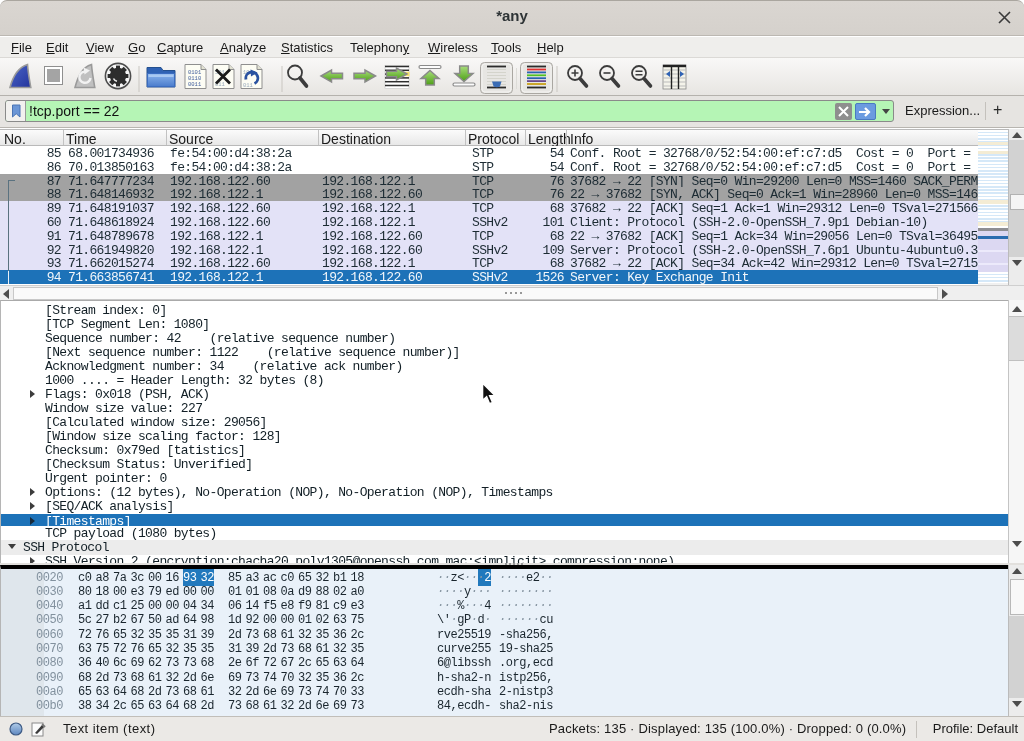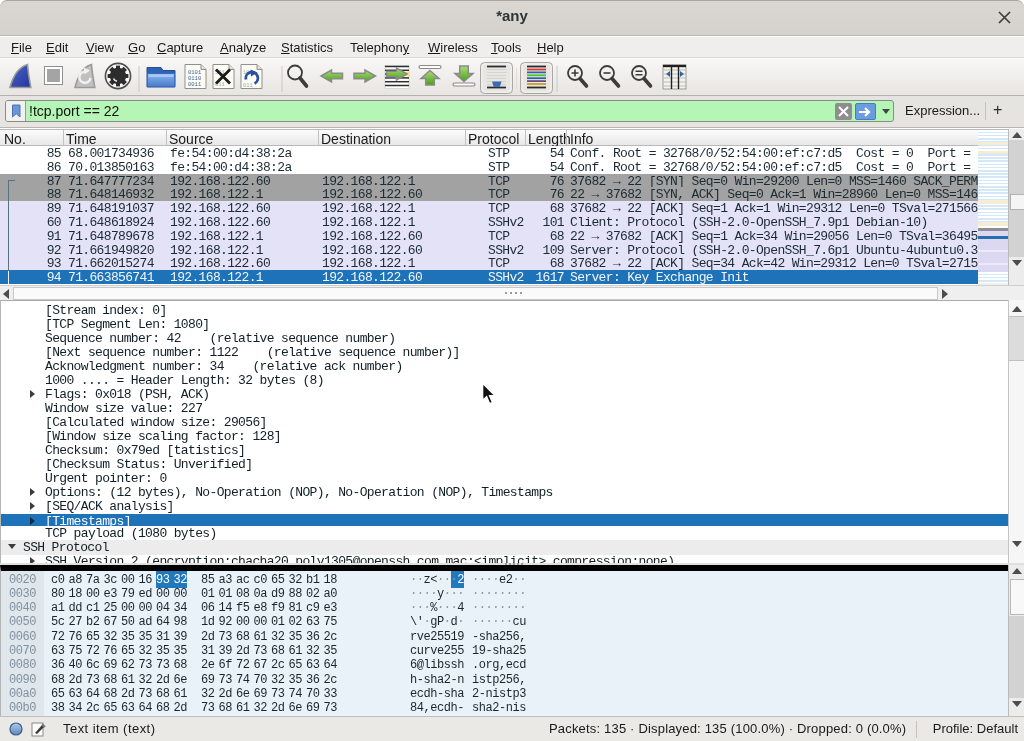--- a/index.html
+++ b/index.html
@@ -29,38 +29,38 @@
   background:linear-gradient(#fbfbfb,#e8e8e8); border-top:1px solid #b9b9b9; border-bottom:1px solid #b9b9b9; }
 #plheader span { position:absolute; top:1px; font-size:14px; color:#1a1a1a; }
 #plheader i.hsep { position:absolute; top:0; width:1px; height:15px; background:#c2c2c2; font-style:normal; }
 .prow { position:absolute; left:0; width:978px; height:13.8px; font-family:"Liberation Mono",monospace;
   font-size:13px; letter-spacing:-0.65px; color:#1c2b33; overflow:hidden; white-space:pre; }
 .prow span { position:absolute; top:0px; }
 .c-no { left:0px; width:61px; text-align:right; }
 .c-time { left:68px; }
 .c-src { left:170px; }
 .c-dst { left:322px; }
-.c-proto { left:488px; }
+.c-proto { left:472px; }
 .c-len { left:480px; width:84px; text-align:right; }
 .c-info { left:570px; }
 .rw { background:#ffffff; }
 .rg { background:#a2a2a2; }
 .rl { background:#e3e2f7;padding-left:32px; }
 .rs { background:#1d72b8; color:#f2f6fa; }
 
 #details { left:0; top:300px; width:1024px; height:263px; background:#ffffff;
   border-top:1px solid #aaa; border-left:1px solid #b5b5b5; overflow:hidden; }
 .drow { position:absolute; left:0; width:1008px; height:14.22px; font-family:"Liberation Mono",monospace;
   font-size:13px; letter-spacing:-0.65px; color:#121f26; white-space:pre; }
 .dsel { background:#1d72b8; color:#fff; }
 .tri { position:absolute; width:0; height:0; }
 .tri-r { border-left:5px solid #3c3c3c; border-top:4px solid transparent; border-bottom:4px solid transparent; }
 .tri-d { border-top:5px solid #3c3c3c; border-left:4px solid transparent; border-right:4px solid transparent; }
 
-#hexpane { left:0; top:565px; width:1024px; height:151px; background:#e9f1f9; border-top:6px solid #000000; border-left:1px solid #b5b5b5; overflow:hidden; }
+#hexpane { left:0; top:565px; width:1024px; height:151px; background:#e9f1f9; border-top:4px solid #000000; border-left:1px solid #b5b5b5; overflow:hidden;padding-left:27px; }
 #hexoffcol { position:absolute; left:-1px; top:0; width:44px; height:151px; background:#dfe6ec; }
 .hrow { position:absolute; font-family:"Liberation Mono",monospace; font-size:12px; letter-spacing:-0.45px; color:#1a262e; white-space:pre; }
 .hoff { color:#82919e; }
 .hx { word-spacing:-2.75px; }
 .hl { background:#2179bd; color:#fff; padding:2px 0 1px; }
 .dim { color:#8a98a4; }
 
 #statusbar { left:0; top:716px; width:1024px; height:25px; background:#ebe9e6; border-top:1px solid #c1beb9; }
 #statusbar .st { position:absolute; top:4px; font-size:13px; color:#1a1a1a; }
 
@@ -307,21 +307,21 @@
  <div class="prow rl" style="top:82.8px">
   <span class="c-no">91</span><span class="c-time">71.648789678</span><span class="c-src">192.168.122.1</span><span class="c-dst">192.168.122.60</span><span class="c-proto">TCP</span><span class="c-len">68</span><span class="c-info">22 → 37682 [ACK] Seq=1 Ack=34 Win=29056 Len=0 TSval=36495612 TS</span>
  </div>
  <div class="prow rl" style="top:96.6px">
   <span class="c-no">92</span><span class="c-time">71.661949820</span><span class="c-src">192.168.122.1</span><span class="c-dst">192.168.122.60</span><span class="c-proto">SSHv2</span><span class="c-len">109</span><span class="c-info">Server: Protocol (SSH-2.0-OpenSSH_7.6p1 Ubuntu-4ubuntu0.3)</span>
  </div>
  <div class="prow rl" style="top:110.4px">
   <span class="c-no">93</span><span class="c-time">71.662015274</span><span class="c-src">192.168.122.60</span><span class="c-dst">192.168.122.1</span><span class="c-proto">TCP</span><span class="c-len">68</span><span class="c-info">37682 → 22 [ACK] Seq=34 Ack=42 Win=29312 Len=0 TSval=2715661 TS</span>
  </div>
  <div class="prow rs" style="top:124.2px; width:978px;padding-left:20px;">
-  <span class="c-no">94</span><span class="c-time">71.663856741</span><span class="c-src">192.168.122.1</span><span class="c-dst">192.168.122.60</span><span class="c-proto">SSHv2</span><span class="c-len">1617</span><span class="c-info">Server: Key Exchange Init</span>
+  <span class="c-no">94</span><span class="c-time">71.663856741</span><span class="c-src">192.168.122.1</span><span class="c-dst">192.168.122.60</span><span class="c-proto">SSHv2</span><span class="c-len">1526</span><span class="c-info">Server: Key Exchange Init</span>
  </div>
 
  <div style="position:absolute; left:8px; top:34px; width:1px; height:91px; background:#5a7280;"></div>
  <div style="position:absolute; left:8px; top:34px; width:7px; height:1px; background:#5a7280;"></div>
  <div style="position:absolute; left:8px; top:125px; width:1px; height:13px; background:#e8f0f8;"></div>
 </div>
 
 <div class="abs" id="minimap" style="left:978px; top:130px; width:30px; height:155px; background:repeating-linear-gradient(to bottom,#ffffff 0px,#ffffff 1.6px,#d5e8f8 1.6px,#d5e8f8 3.2px);">
  <div style="position:absolute;left:0;top:12px;width:30px;height:3px;background:#f4ecd4;"></div>
  <div style="position:absolute;left:0;top:21px;width:30px;height:3px;background:#f4ecd4;"></div>

